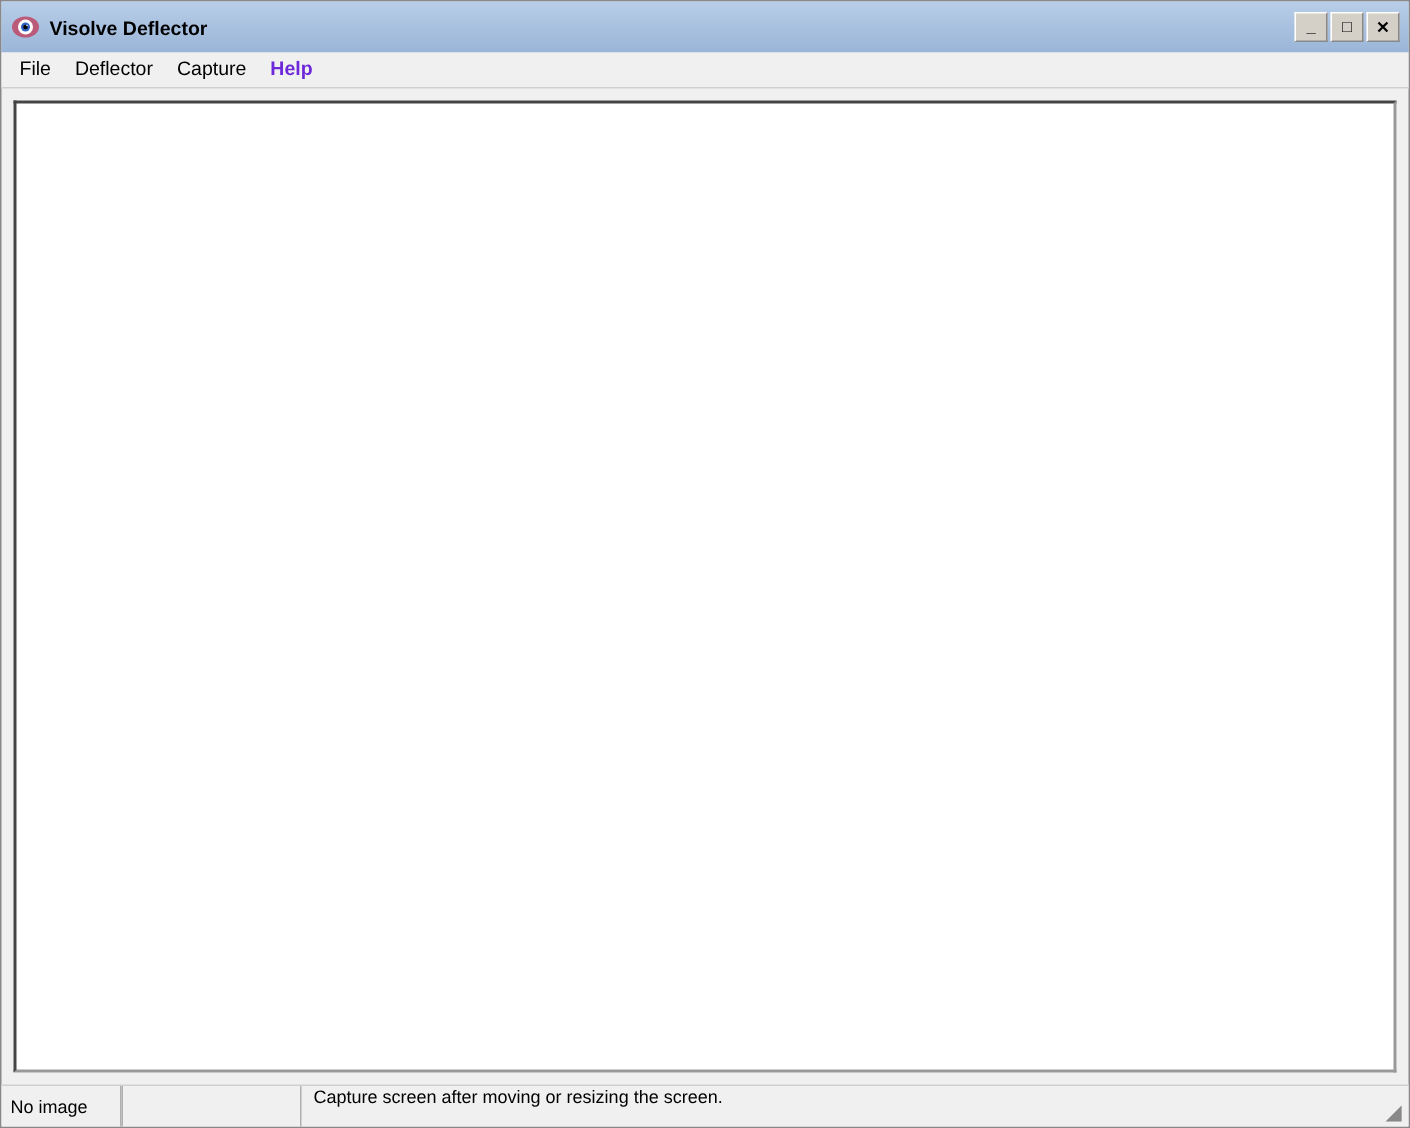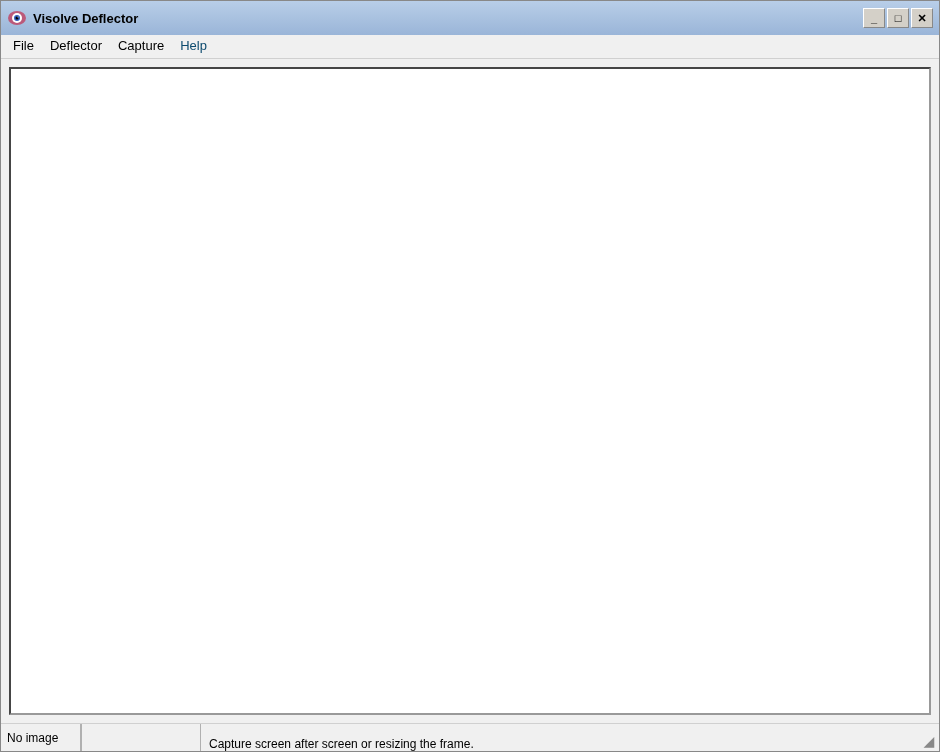--- a/index.html
+++ b/index.html
@@ -87,38 +87,38 @@
     }
 
     .menu-item {
       padding: 3px 8px;
       cursor: pointer;
       font-size: 13px;
       color: #000;
     }
 
     .menu-item.bold {
-      font-weight: normal;
-      color: #0c4a6e;
+      font-weight: bold;
+      color: #6d28d9;
     }
 
     .main-content {
       flex: 1;
       background: #fff;
       margin: 8px;
       border: 2px inset #999;
       overflow: hidden;
     }
 
     .status-bar {
       height: 28px;
       background: #f0f0f0;
       border-top: 1px solid #d0d0d0;
       display: flex;
-      align-items: flex-end;
+      align-items: flex-start;
       flex-shrink: 0;
     }
 
     .status-segment {
       display: flex;
       align-items: center;
       height: 100%;
       padding: 0 6px;
       border-right: 1px solid #b0b0b0;
       border-left: 1px solid #b0b0b0;
@@ -188,17 +188,17 @@
     <div class="menu-item">Deflector</div>
     <div class="menu-item">Capture</div>
     <div class="menu-item bold">Help</div>
   </div>
 
   <div class="main-content"></div>
 
   <div class="status-bar">
     <div class="status-segment">No image</div>
     <div class="status-segment middle"></div>
-    <div class="status-message">Capture screen after screen or resizing the frame.</div>
+    <div class="status-message">Capture screen after moving or resizing the screen.</div>
     <div class="status-resize-handle">◢</div>
   </div>
 
 </div>
 
 </body></html>

